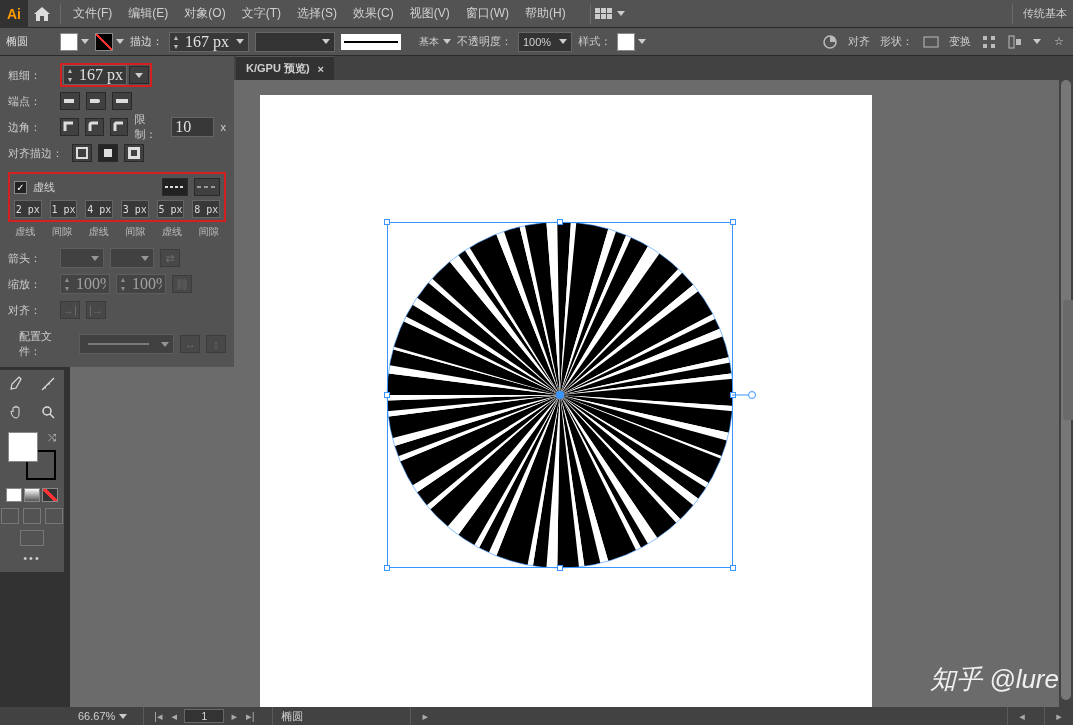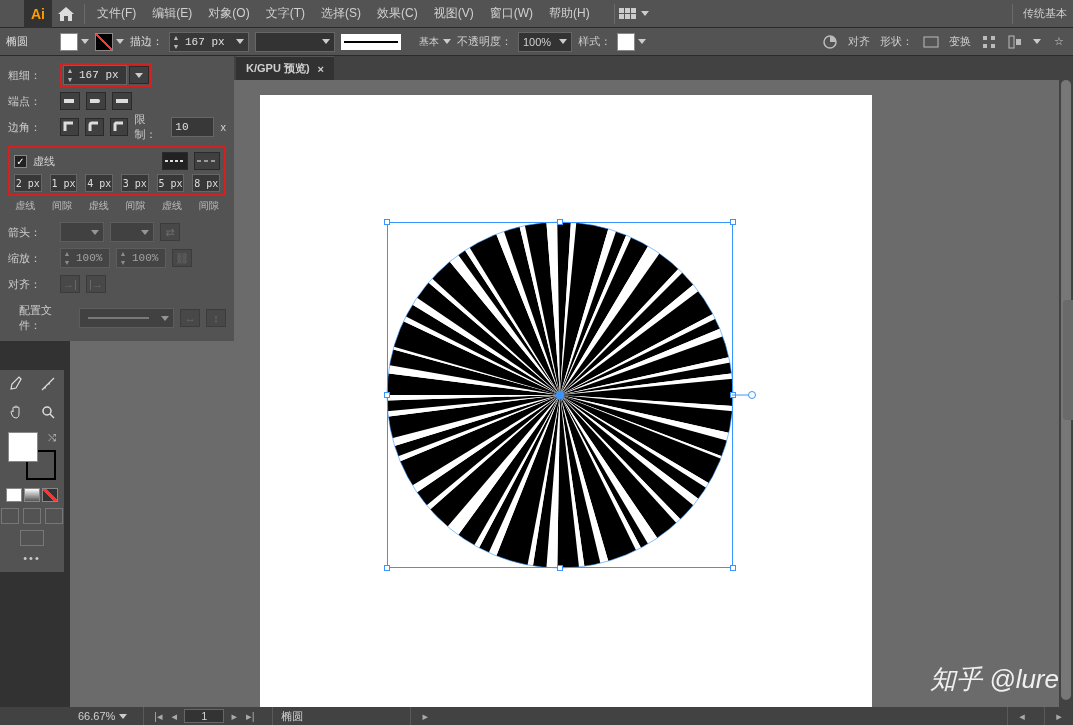--- a/index.html
+++ b/index.html
@@ -1,35 +1,35 @@
 <!DOCTYPE html>
 <html><head>
 <meta charset="utf-8">
 <style>
   * { margin:0; padding:0; box-sizing:border-box; font-family:"Microsoft YaHei",Arial,sans-serif; }
   body { background:#323232; color:#d0d0d0; font-size:11px; width:1073px; height:725px; overflow:hidden; position:relative; }
   .topbar { display:flex; align-items:center; height:28px; background:#535353; border-bottom:1px solid #2a2a2a; }
-  .logo { width:28px; height:28px; background:#323232; color:#ff9a00; display:flex; align-items:center; justify-content:center; font-weight:bold; font-size:14px;margin-left:24px; }
+  .logo { width:28px; height:28px; background:#323232; color:#ff9a00; display:flex; align-items:center; justify-content:center; font-weight:bold; font-size:14px; }
   .home-icon { width:28px; height:28px; display:flex; align-items:center; justify-content:center; color:#eee; }
   .vsep { width:1px; height:20px; background:#6a6a6a; margin:0 4px; }
   .menuitem { padding:0 8px; height:20px; display:flex; align-items:center; cursor:pointer; font-size:12px; }
   .topbar-right { margin-left:auto; margin-right:6px; display:flex; align-items:center; gap:6px;}
   .grid-icon { width:18px; display:flex; flex-wrap:wrap; gap:1px; }
   .grid-icon span { width:5px; height:5px; background:#ccc; }
   .tri { width:0; height:0; border-left:4px solid transparent; border-right:4px solid transparent; border-top:5px solid #ccc; }
   .controlbar { display:flex; align-items:center; height:28px; background:#535353; border-bottom:1px solid #2a2a2a; padding:0 6px; gap:6px; font-size:11px;}
   .cb-label { color:#ddd; }
   .sw { width:18px; height:18px; border:1px solid #888; }
   .sw.white{ background:#fff;}
   .sw.none{ background:#383838; position:relative;}
   .sw.none::after{content:'';position:absolute;left:0;top:0;right:0;bottom:0;background:linear-gradient(45deg,transparent 45%,#ff3333 45%,#ff3333 55%,transparent 55%);}
   .numbox { display:flex; align-items:center; background:#383838; border:1px solid #666; height:20px; }
   .numbox .arrows { display:flex; flex-direction:column; width:12px; }
   .numbox .arrows span{height:9px; display:flex; align-items:center; justify-content:center; font-size:7px; color:#bbb;}
-  .numbox input { background:transparent; border:0; color:#e0e0e0; width:50px; font-size:11px; padding:0 3px; font-family:Liberation Mono, monospace;}
+  .numbox input { background:transparent; border:0; color:#e0e0e0; width:50px; font-size:16px; padding:0 3px; font-family:Liberation Serif, serif;}
   .line-style{ width:60px; height:16px; background:#fff; display:flex; align-items:center; padding:0 3px; position:relative;}
   .line-style .l{flex:1;height:2px;background:#000;}
   .sel { background:#333; border:1px solid #666; height:20px; padding:0 4px; display:flex; align-items:center; gap:4px;}
   .sel .tri{ margin-left:4px;}
   .link-ctrl { color:#ccc; }
   .doc-tab-strip { height:24px; background:#424242; display:flex; align-items:center; padding-left:236px;font-weight:bold;}
   .doc-tab { height:24px; background:#323232; display:flex; align-items:center; padding:0 10px; gap:8px; border-top:1px solid #555; font-size:11px;}
   .doc-tab .x{font-size:11px; cursor:pointer;}
   .workspace { position:absolute; left:0; right:0; top:80px; bottom:18px; display:flex;}
   
@@ -246,20 +246,39 @@
     <div class="iconbtn">
         <svg width="12" height="12">
           <path d="M2 10 L2 3 L3 2 L10 2" fill="none" stroke="#ddd" stroke-width="3"></path>
         </svg>
       </div>
     <span class="sp-label" style="min-width:auto">限制：</span>
     <div class="numbox" style="width:46px;">
       <input style="width: 36px;" value="10">
     </div>
     <span>x</span>
+  </div>
+  <div class="sp-row">
+    <span class="sp-label" style="min-width:58px">对齐描边：</span>
+    <div class="iconbtn">
+        <svg width="12" height="12">
+          <rect x="1" y="1" width="10" height="10" fill="none" stroke="#ddd" stroke-width="2"></rect>
+        </svg>
+      </div>
+    <div class="iconbtn" style="background:#252525">
+        <svg width="12" height="12">
+          <rect x="2" y="2" width="8" height="8" fill="#ddd"></rect>
+        </svg>
+      </div>
+    <div class="iconbtn">
+        <svg width="12" height="12">
+          <rect x="0" y="0" width="12" height="12" fill="#ddd"></rect>
+          <rect x="3" y="3" width="6" height="6" fill="#404040"></rect>
+        </svg>
+      </div>
   </div>
 
   <div class="dash-section">
     <div class="dash-header">
       <div class="chk">✓</div>
       <span>虚线</span>
       <div style="flex:1"></div>
       <div class="iconbtn" style="width:26px;background:#222">
           <svg width="20" height="8">
             <line x1="0" y1="4" x2="20" y2="4" stroke="#ddd" stroke-width="2" stroke-dasharray="3 2"></line>

